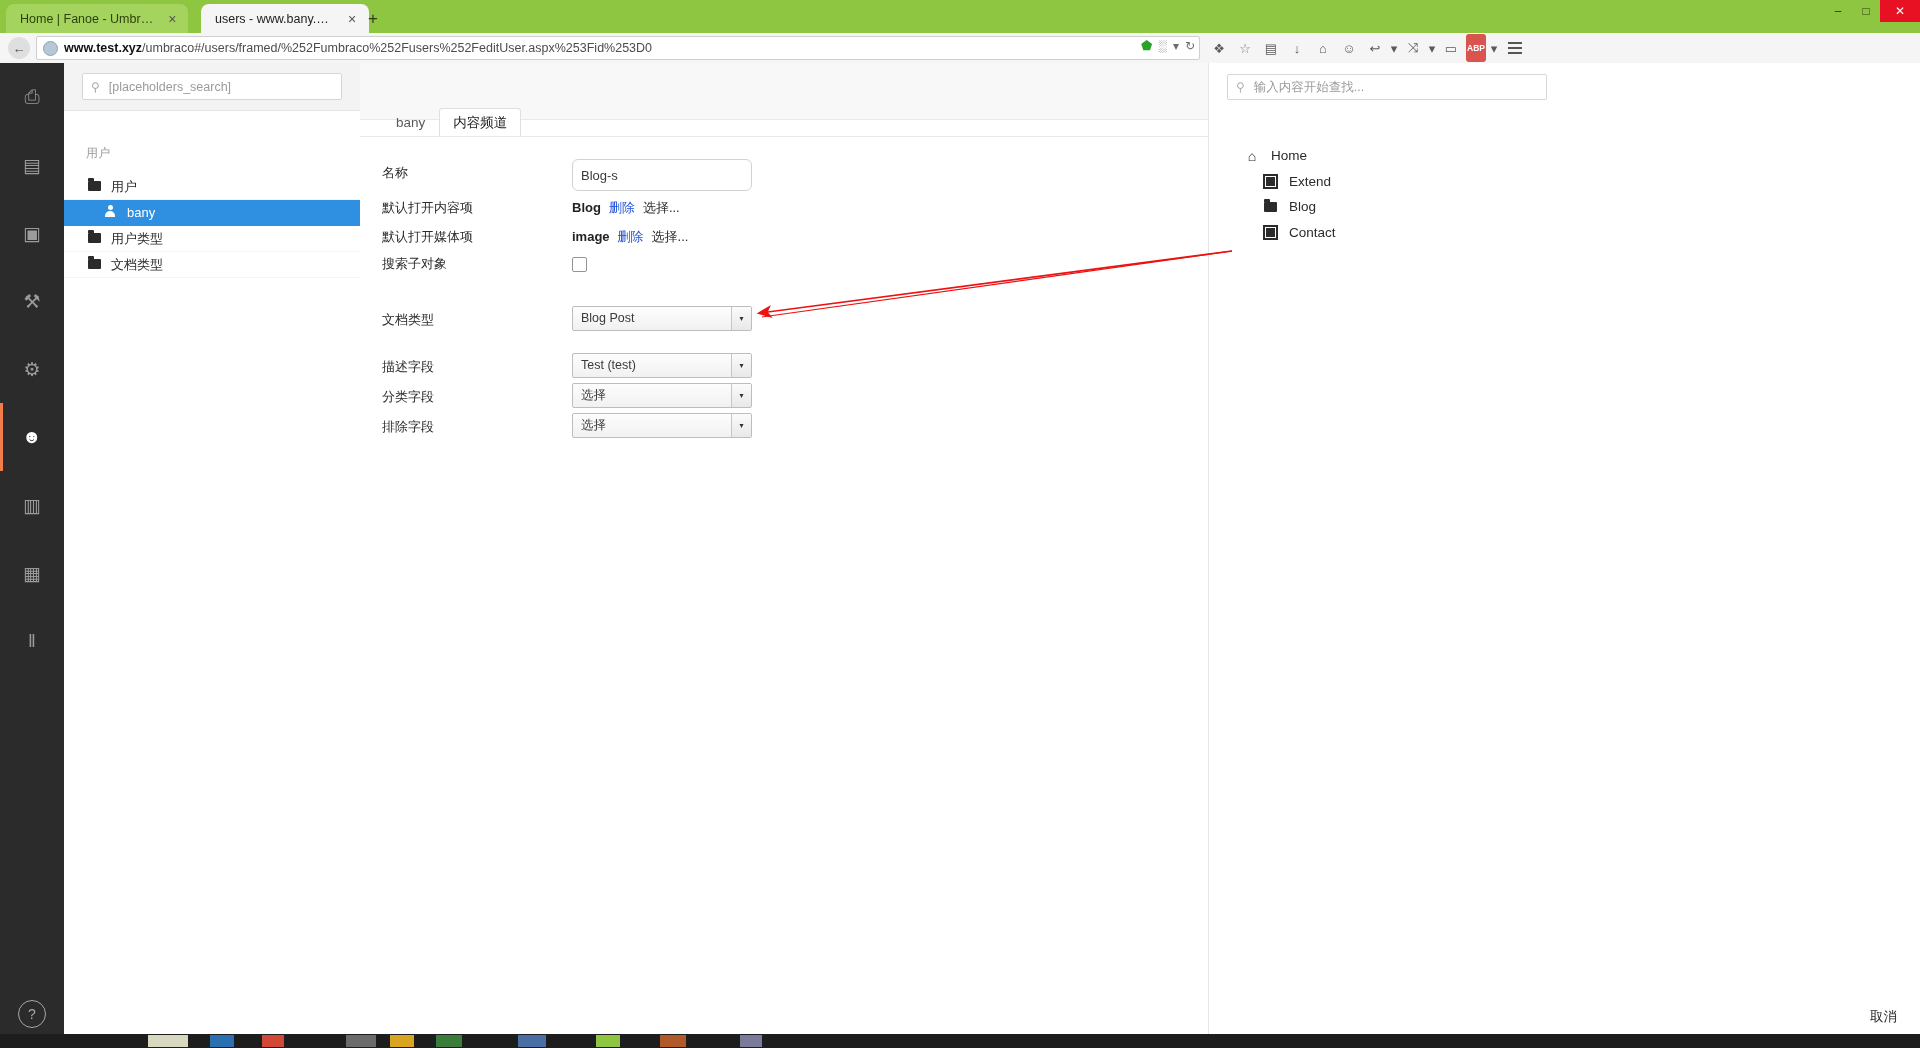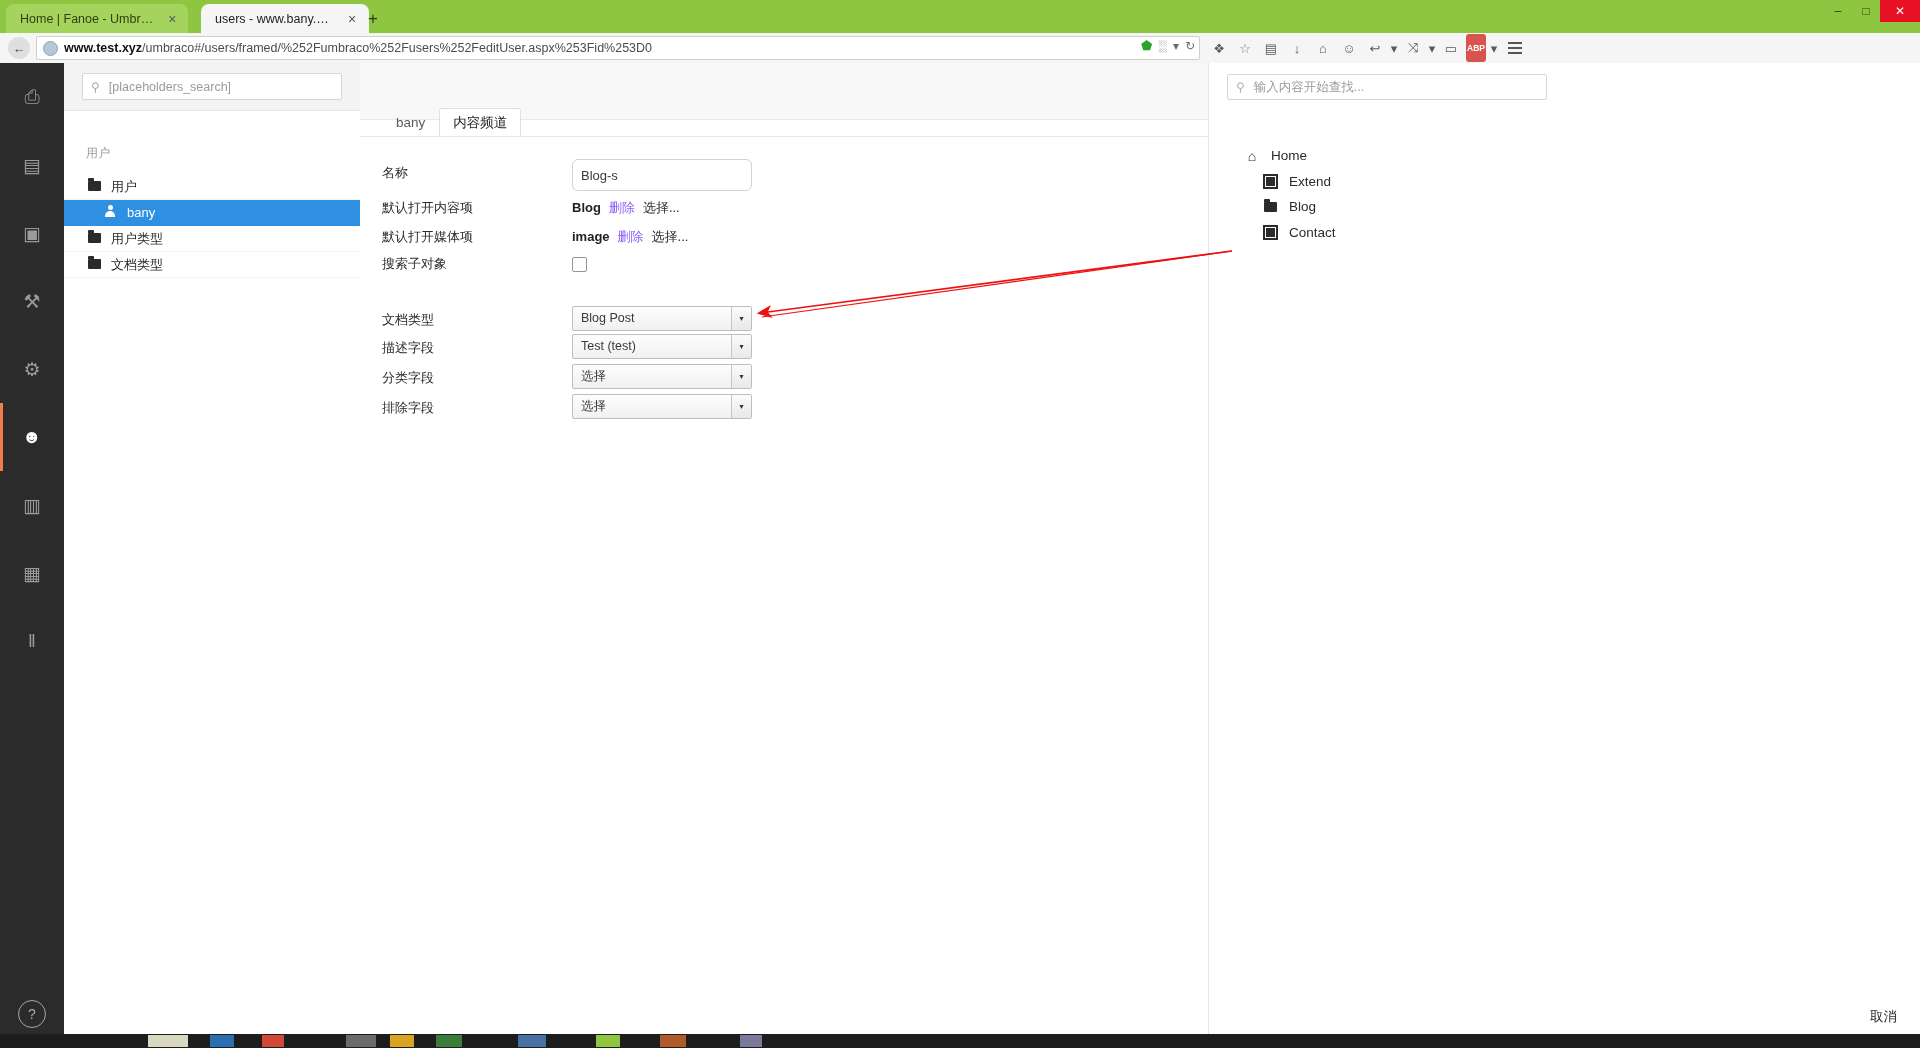--- a/index.html
+++ b/index.html
@@ -152,21 +152,21 @@
   .f-row{display:flex;align-items:flex-start;min-height:27px;margin-bottom:0;}
   .f-label{width:212px;padding-left:22px;font-size:13px;color:#2b2b2b;box-sizing:border-box;
     line-height:27px;}
   .f-val{font-size:13px;color:#2b2b2b;line-height:27px;}
   .txtinput{
     width:180px;height:32px;border:1px solid #d2d2d2;border-radius:6px;background:#fff;
     font-size:13px;color:#3a3a3a;padding:0 8px;box-sizing:border-box;outline:none;
     font-family:"Liberation Sans",sans-serif;
   }
   .linkrow b{font-weight:700;color:#222;margin-right:8px;}
-  .del{color:#8b5cf6;margin-right:8px;}
+  .del{color:#1d4ed8;margin-right:8px;}
   .pick{color:#2b2b2b;}
   .chk{
     width:13px;height:13px;border:1px solid #949494;background:#fff;border-radius:2px;
     display:inline-block;margin-top:7px;
   }
   .sel{
     width:180px;height:25px;border:1px solid #bdbdbd;border-radius:2px;
     background:linear-gradient(#fdfdfd,#f1f1f1);
     display:flex;align-items:center;box-sizing:border-box;position:relative;
   }
@@ -377,21 +377,21 @@
         <div class="f-row" style="margin-top:0">
           <div class="f-label">文档类型</div>
           <div class="f-val">
             <div class="sel">
               <span class="selval">Blog Post</span>
               <span class="arrow">▾</span>
             </div>
           </div>
         </div>
 
-        <div class="f-row" style="margin-top:1px">
+        <div class="f-row" style="margin-top:20px">
           <div class="f-label">描述字段</div>
           <div class="f-val">
             <div class="sel">
               <span class="selval">Test (test)</span>
               <span class="arrow">▾</span>
             </div>
           </div>
         </div>
 
         <div class="f-row" style="margin-top:3px">

